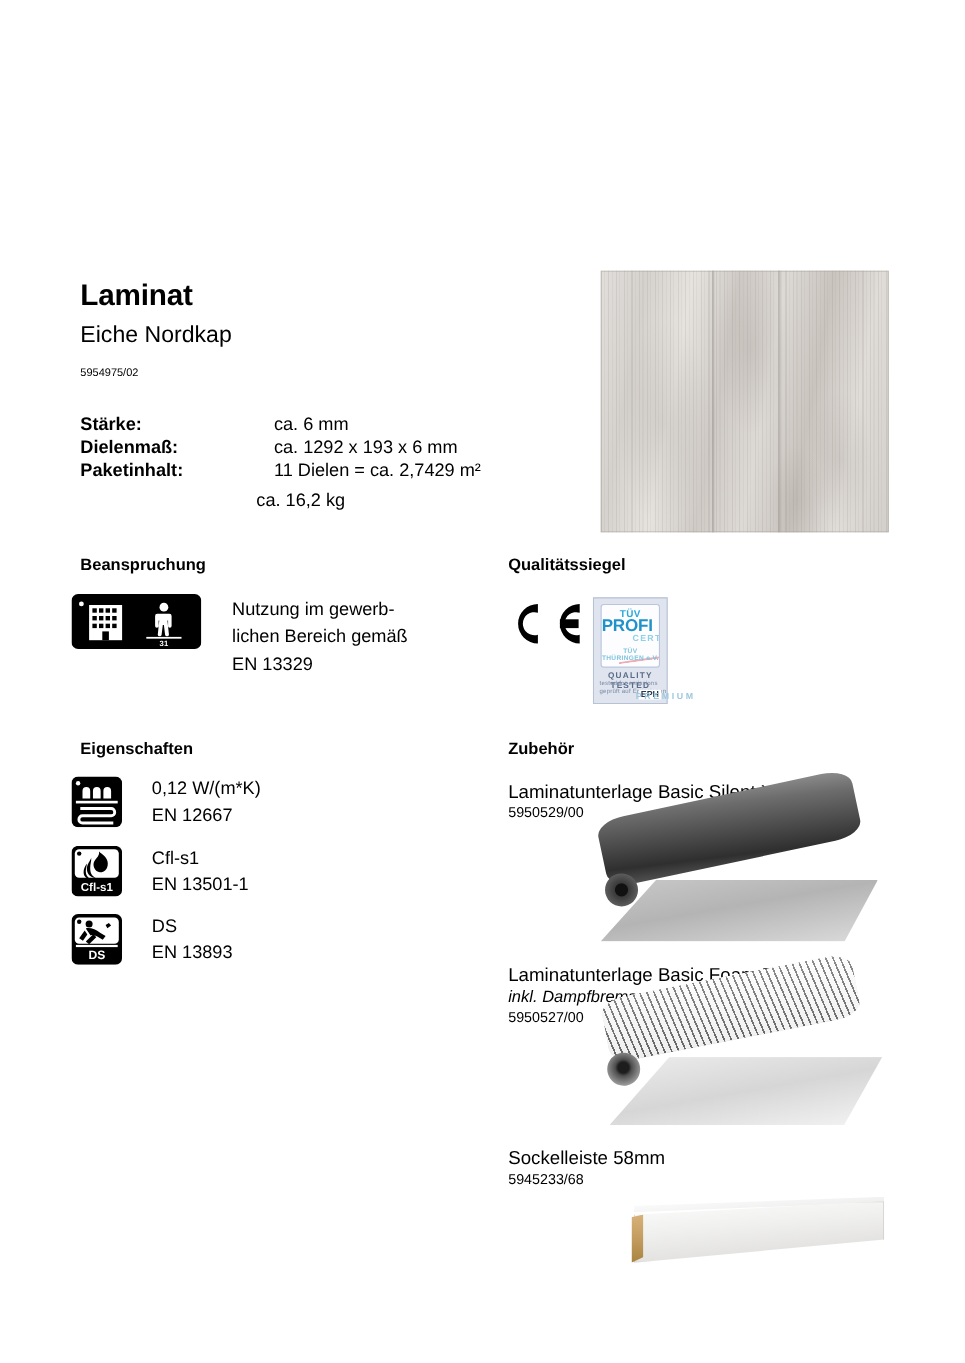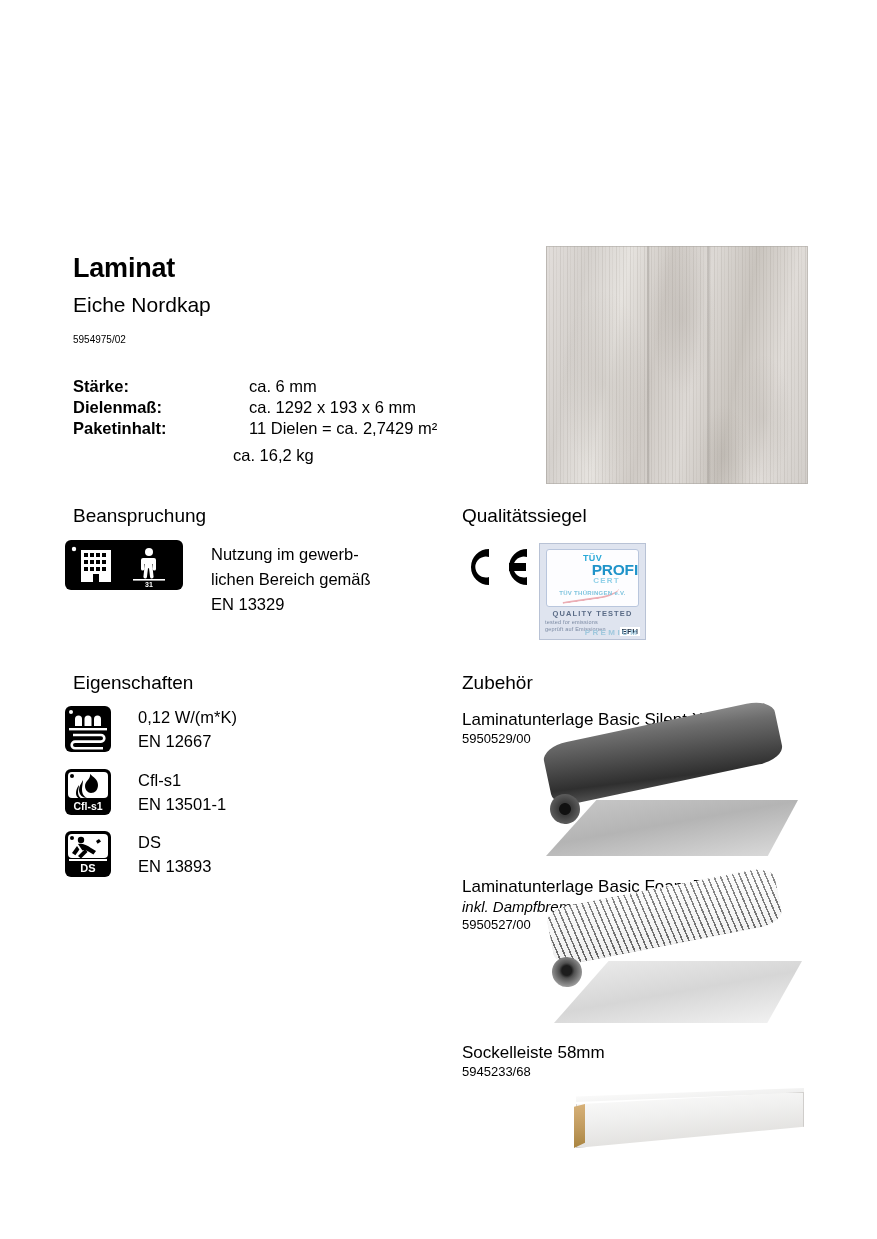--- a/index.html
+++ b/index.html
@@ -50,22 +50,22 @@
     white-space: nowrap;
   }
   #spec-table .spec-value { white-space: nowrap; margin-left: 16px; }
   #spec-table .spec-extra {
     margin-left: 160px;
     margin-top: 6px;
   }
 
   
   .section-heading {
-    font-size: 19px;
-    font-weight: normal;
+    font-size: 15px;
+    font-weight: bold;
   }
   #heading-beanspruchung { left: 73px; top: 505px; }
   #heading-qualitaet     { left: 462px; top: 505px; }
   #heading-eigenschaften { left: 73px; top: 672px; }
   #heading-zubehoer      { left: 462px; top: 672px; }
 
   
   #product-image {
     left: 546px; top: 246px;
     width: 262px; height: 238px;
@@ -108,42 +108,42 @@
   #usage-text {
     left: 211px; top: 542px;
     font-size: 16.5px;
     line-height: 25px;
   }
 
   
   #ce-mark { left: 459px; top: 543px; width: 72px; height: 48px; }
   #tuev-seal {
     left: 539px; top: 543px;
-    width: 107px; height: 97px;
+    width: 68px; height: 97px;
     background: #dfe4ef;
     box-shadow: inset 0 0 0 1px rgba(180,190,210,.9);
   }
   #tuev-seal .seal-inner {
     position: absolute;
     left: 7px; top: 6px; right: 7px;
     height: 56px;
     background: #fdfdff;
     border: 1px solid #b9c6dd;
     border-radius: 3px;
     overflow: hidden;
   }
   #tuev-seal .seal-tuev {
     position: absolute; left: 0; right: 0; top: 3px;
     text-align: center;
     font-size: 9px; font-weight: bold;
     color: #2aa9d8; letter-spacing: .4px;
   }
   #tuev-seal .seal-profi {
     position: absolute; left: 0; right: 0; top: 11px;
-    text-align: right;
+    text-align: left;
     font-size: 15.5px; font-weight: bold;
     color: #1f93c9; letter-spacing: -.2px;
   }
   #tuev-seal .seal-cert {
     position: absolute; left: 0; right: 0; top: 26px;
     text-align: center;
     font-size: 8px; font-weight: bold;
     color: #8fd0e8; letter-spacing: 1.2px; margin-left: 28px;
   }
   #tuev-seal .seal-swoosh {

